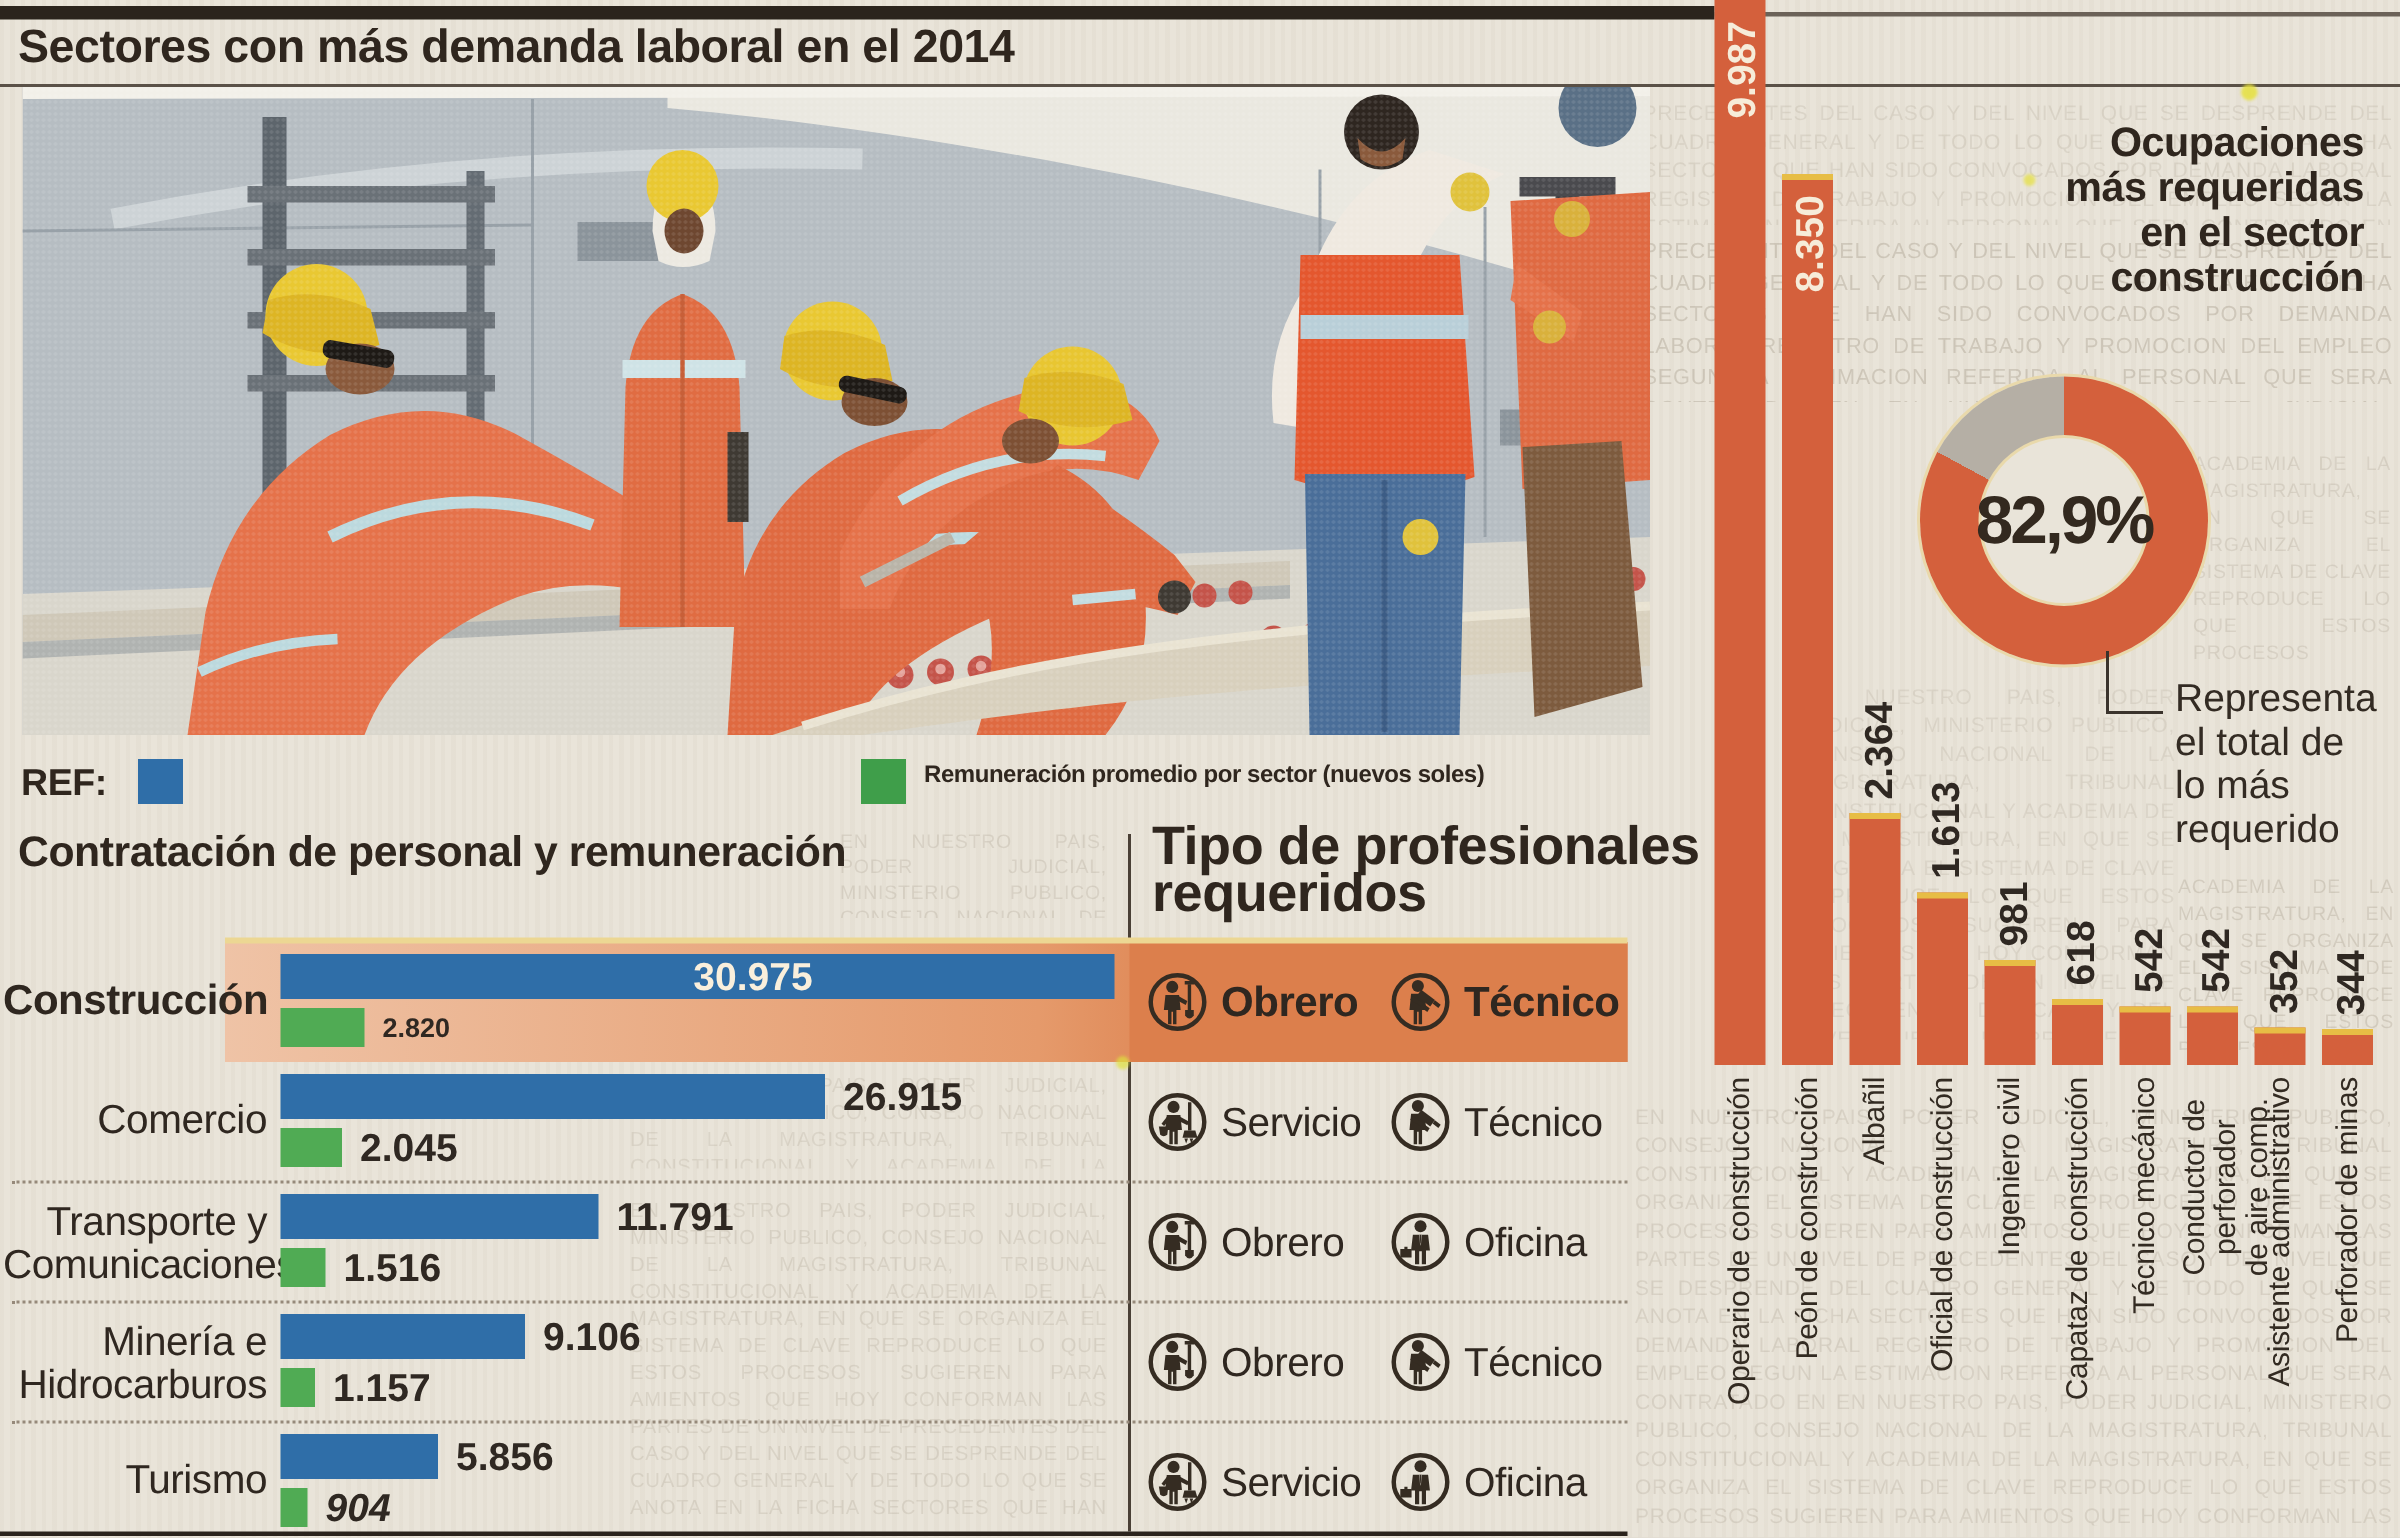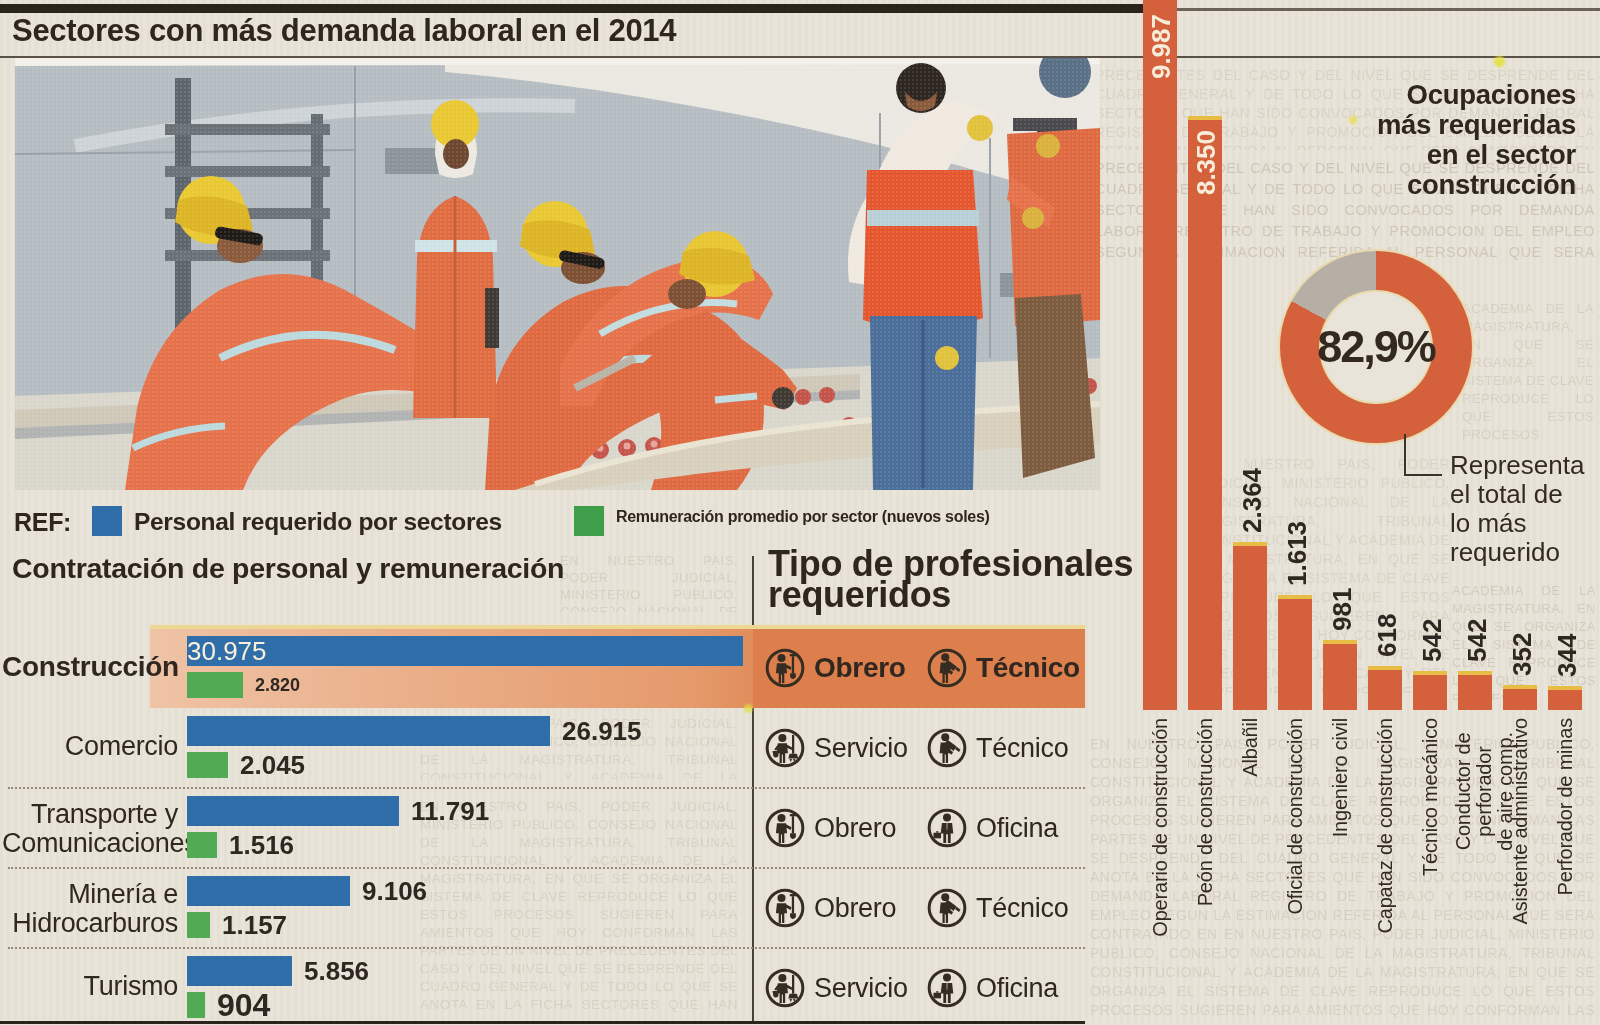--- a/index.html
+++ b/index.html
@@ -283,37 +283,36 @@
   <div class="rule" style="left:1404px;top:434px;width:2px;height:42px;background:#3a332c;"></div>
   <div class="rule" style="left:1404px;top:474px;width:38px;height:2px;background:#3a332c;"></div>
   <div class="abs preline" style="left:1450px;top:451px;width:150px;font-size:26px;line-height:29px;color:#332b23;">Representa
 el total de
 lo más
 requerido</div>
 
   <div class="abs" id="legend" style="left:12px;top:500px;width:1080px;height:44px;">
     <span class="abs hed" style="left:2px;top:8px;font-size:25px;">REF:</span>
     <span class="abs" id="legend-sw-0" style="left: 80px; top: 6px; width: 30px; height: 30px; background: rgb(47, 110, 168);"></span>
-    <span class="abs hed" style="left:122px;top:8px;font-size:24.5px;font-weight:700;">Personal requerido por sectores</span>
     <span class="abs" id="legend-sw-1" style="left: 562px; top: 6px; width: 30px; height: 30px; background: rgb(63, 158, 74);"></span>
     <span class="abs hed" style="left:604px;top:8px;font-size:16px;font-weight:700;">Remuneración promedio por sector (nuevos soles)</span>
   </div>
 
   <div class="hed abs" style="left:12px;top:552px;font-size:28.5px;">Contratación de personal y remuneración</div>
   <div class="rule" style="left:752px;top:556px;width:2px;height:465px;background:#4a4036;"></div>
   <div class="hed abs preline" style="left:768px;top:548px;font-size:36px;line-height:31px;">Tipo de profesionales
 requeridos</div>
 
   <div id="left-chart">
       <div style="position: absolute; left: 150px; top: 628px; width: 935px; height: 80px; background: linear-gradient(90deg, rgb(239, 195, 166), rgb(229, 154, 107) 58%, rgb(220, 127, 76) 72%);"></div>
       <div style="position: absolute; left: 753px; top: 628px; width: 332px; height: 80px; background: rgb(220, 127, 76);"></div>
       <div style="position: absolute; left: 150px; top: 625px; width: 935px; height: 4px; background: rgb(236, 215, 147);"></div>
       <div style="position: absolute; left: 2px; top: 652px; width: 176px; text-align: right; font-size: 28px; line-height: 29px; font-weight: 800; color: rgb(47, 39, 32); white-space: pre-line; letter-spacing: -0.3px;">Construcción</div>
       <div style="position: absolute; left: 187px; top: 636px; width: 556px; height: 30px; background: rgb(47, 110, 168);"></div>
-      <div style="position: absolute; left: 187px; top: 636px; width: 542px; line-height: 30px; text-align: left; font-size: 26px; font-weight: 400; color: rgb(249, 239, 220);">30.975</div>
+      <div style="position: absolute; left: 187px; top: 636px; width: 542px; line-height: 30px; text-align: center; font-size: 26px; font-weight: 700; color: rgb(249, 239, 220); padding-left: 44px;">30.975</div>
       <div style="position: absolute; left: 187px; top: 672px; width: 56px; height: 26px; background: rgb(80, 171, 84);"></div>
       <div style="position: absolute; left: 255px; top: 672px; line-height: 26px; font-size: 18px; font-weight: 700; color: rgb(47, 40, 34);">2.820</div>
       <div style="position: absolute; left: 2px; top: 732px; width: 176px; text-align: right; font-size: 27px; line-height: 29px; font-weight: 400; color: rgb(47, 39, 32); white-space: pre-line; letter-spacing: -0.3px;">Comercio</div>
       <div style="position: absolute; left: 187px; top: 716px; width: 363px; height: 30px; background: rgb(47, 110, 168);"></div>
       <div style="position: absolute; left: 562px; top: 716px; line-height: 30px; font-size: 26px; font-weight: 700; color: rgb(47, 40, 34);">26.915</div>
       <div style="position: absolute; left: 187px; top: 752px; width: 41px; height: 26px; background: rgb(80, 171, 84);"></div>
       <div style="position: absolute; left: 240px; top: 752px; line-height: 26px; font-size: 26px; font-weight: 700; color: rgb(47, 40, 34);">2.045</div>
       <div style="position: absolute; left: 2px; top: 800px; width: 176px; text-align: right; font-size: 27px; line-height: 29px; font-weight: 400; color: rgb(47, 39, 32); white-space: pre-line; letter-spacing: -0.3px;">Transporte y
 Comunicaciones</div>
       <div style="position: absolute; left: 187px; top: 796px; width: 212px; height: 30px; background: rgb(47, 110, 168);"></div>
@@ -323,21 +322,21 @@
       <div style="position: absolute; left: 2px; top: 880px; width: 176px; text-align: right; font-size: 27px; line-height: 29px; font-weight: 400; color: rgb(47, 39, 32); white-space: pre-line; letter-spacing: -0.3px;">Minería e
 Hidrocarburos</div>
       <div style="position: absolute; left: 187px; top: 876px; width: 163px; height: 30px; background: rgb(47, 110, 168);"></div>
       <div style="position: absolute; left: 362px; top: 876px; line-height: 30px; font-size: 26px; font-weight: 700; color: rgb(47, 40, 34);">9.106</div>
       <div style="position: absolute; left: 187px; top: 912px; width: 23px; height: 26px; background: rgb(80, 171, 84);"></div>
       <div style="position: absolute; left: 222px; top: 912px; line-height: 26px; font-size: 26px; font-weight: 700; color: rgb(47, 40, 34);">1.157</div>
       <div style="position: absolute; left: 2px; top: 972px; width: 176px; text-align: right; font-size: 27px; line-height: 29px; font-weight: 400; color: rgb(47, 39, 32); white-space: pre-line; letter-spacing: -0.3px;">Turismo</div>
       <div style="position: absolute; left: 187px; top: 956px; width: 105px; height: 30px; background: rgb(47, 110, 168);"></div>
       <div style="position: absolute; left: 304px; top: 956px; line-height: 30px; font-size: 26px; font-weight: 700; color: rgb(47, 40, 34);">5.856</div>
       <div style="position: absolute; left: 187px; top: 992px; width: 18px; height: 26px; background: rgb(80, 171, 84);"></div>
-      <div style="position: absolute; left: 217px; top: 992px; line-height: 26px; font-size: 32px; font-weight: 700; color: rgb(47, 40, 34);">904</div>
+      <div style="position: absolute; left: 217px; top: 992px; line-height: 26px; font-size: 26px; font-weight: 700; color: rgb(47, 40, 34); font-style: italic;">904</div>
       <div style="position: absolute; left: 8px; top: 787px; width: 1077px; height: 0px; border-top: 2px dotted rgb(150, 137, 122);"></div>
       <div style="position: absolute; left: 8px; top: 867px; width: 1077px; height: 0px; border-top: 2px dotted rgb(150, 137, 122);"></div>
       <div style="position: absolute; left: 8px; top: 947px; width: 1077px; height: 0px; border-top: 2px dotted rgb(150, 137, 122);"></div>
     </div>
   <div id="icons-panel">
       <div style="position: absolute; left: 764px; top: 647px; width: 42px; height: 42px;"><svg width="42" height="42" viewBox="0 0 48 48">
           <use href="#sym-obrero"></use>
         </svg></div>
       <div style="position: absolute; left: 814px; top: 647px; line-height: 42px; font-size: 28px; font-weight: 800; color: rgb(47, 39, 32); letter-spacing: -0.3px;">Obrero</div>
       <div style="position: absolute; left: 926px; top: 647px; width: 42px; height: 42px;"><svg width="42" height="42" viewBox="0 0 48 48">

